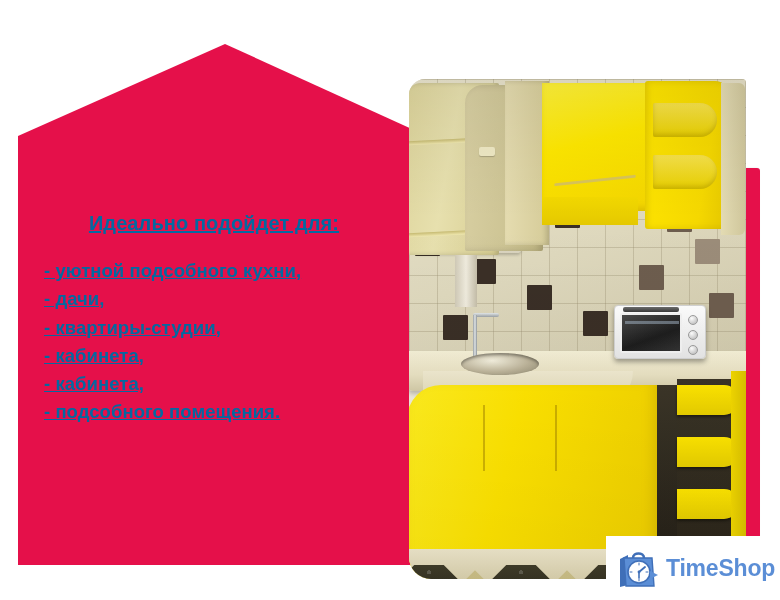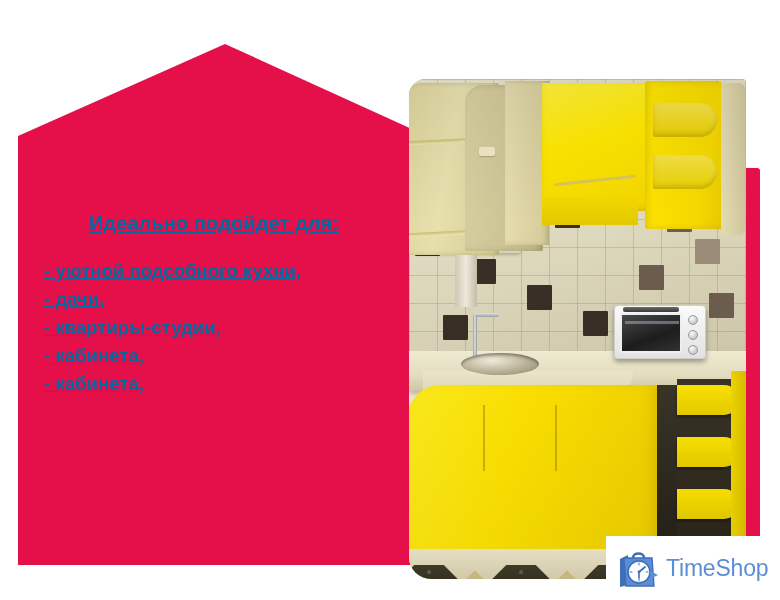--- a/index.html
+++ b/index.html
@@ -276,39 +276,40 @@
   }
 
   
   .logo-box{
     position:absolute; left:606px; top:536px; width:174px; height:64px;
     background:#ffffff; display:flex; align-items:center; gap:6px;
     padding-left:8px;
   }
   .logo-mark{ width:46px; height:46px; flex:0 0 auto; }
   .logo-text{
-    font-size:23px; font-weight:normal; color:#5b8ed6; letter-spacing:-.2px;text-align:center;
+    font-size:23px; font-weight:bold; color:#5b8ed6; letter-spacing:-.2px;text-align:center;
   }
 </style>
 </head>
 <body>
 
 <div id="stage">
 
 
   <div class="crimson-panel"></div>
 
   <div class="copy">
     <div class="copy-heading">Идеально подойдет для:</div>
     <ul class="bullet-list">
       <li>- уютной подсобного кухни,</li>
       <li>- дачи,</li>
       <li>- квартиры-студии,</li>
       <li>- кабинета,</li>
       <li>- кабинета,</li>
+      <li>- подсобного помещения.</li>
     </ul>
   </div>
 
   <div class="crimson-strip"></div>
 
   <div class="photo">
     <div class="photo-inner">
 
       <div class="wall">
         <div class="tile dk" style="left:6px;  top:14px;"></div>

